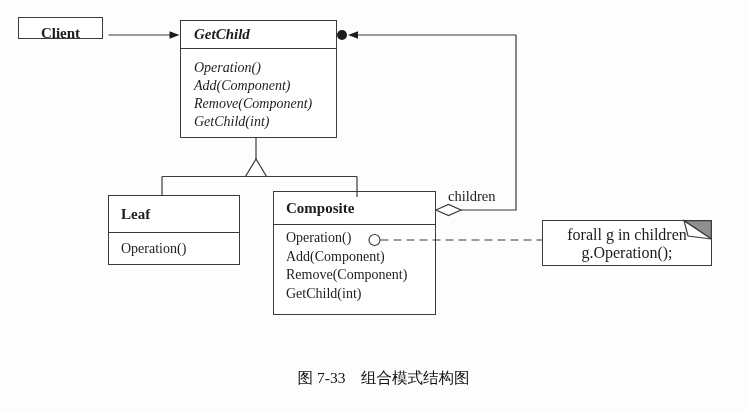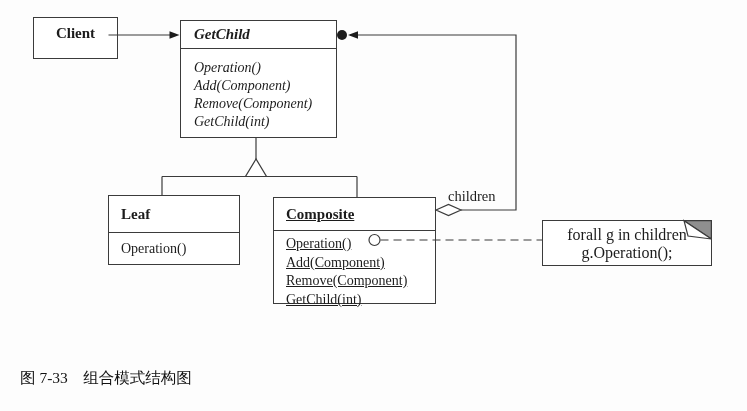--- a/index.html
+++ b/index.html
@@ -9,49 +9,49 @@
     font-family:"Liberation Serif", serif; color:#1c1c1c;
   }
   .box {
     position:absolute; background:#ffffff;
     border:1.3px solid #3b3b3b; box-sizing:border-box;
   }
   .box .title { font-weight:bold; white-space:nowrap; }
   .box .divided { border-bottom:1.3px solid #3b3b3b; }
   .methods div { white-space:nowrap; }
 
-  #client { left:33px; top:17px; width:85px; height:42px; }
+  #client { left:18px; top:17px; width:85px; height:22px; }
   #client .title { text-align:center; line-height:30px; font-size:15px; }
 
   #component { left:180px; top:20px; width:157px; height:118px; }
   #component .title { height:27px; line-height:27px; padding-left:13px; font-size:15px; font-style:italic; }
   #component .methods { padding:10px 0 0 13px; font-size:14px; line-height:18px; font-style:italic; }
 
   #leaf { left:108px; top:195px; width:132px; height:70px; }
   #leaf .title { height:36px; line-height:36px; padding-left:12px; font-size:15px; }
   #leaf .methods { padding:6px 0 0 12px; font-size:14px; line-height:19px; }
 
-  #composite { left:273px; top:197px; width:163px; height:107px;text-decoration:underline; }
+  #composite { left:273px; top:191px; width:163px; height:124px; }
   #composite .title { height:32px; line-height:32px; padding-left:12px; font-size:15px; }
   #composite .methods { padding:4px 0 0 12px; font-size:14px; line-height:18.5px; }
 
   #note {
     position:absolute; left:542px; top:220px; width:170px; height:46px;
     background:#ffffff; border:1.2px solid #3b3b3b; box-sizing:border-box;
     text-align:center; font-size:16px; line-height:18px; padding-top:5px;
   }
 
   #children-label {
     position:absolute; left:448px; top:188px; width:64px;
     font-size:14.5px; white-space:nowrap;
   }
 
   #caption {
     position:absolute; left:20px; right:0; top:368px;
-    text-align:left; font-size:15.5px; color:#111;
+    text-align:center; font-size:15.5px; color:#111;
   }
 
   svg.wires {
     position:absolute; left:0; top:0;
     pointer-events:none;
   }
   .stroke { stroke:#3b3b3b; stroke-width:1.2; fill:none; }
   .fillhead { fill:#1c1c1c; stroke:none; }
   .openshape { stroke:#3b3b3b; stroke-width:1.2; fill:#ffffff; }
 </style>

